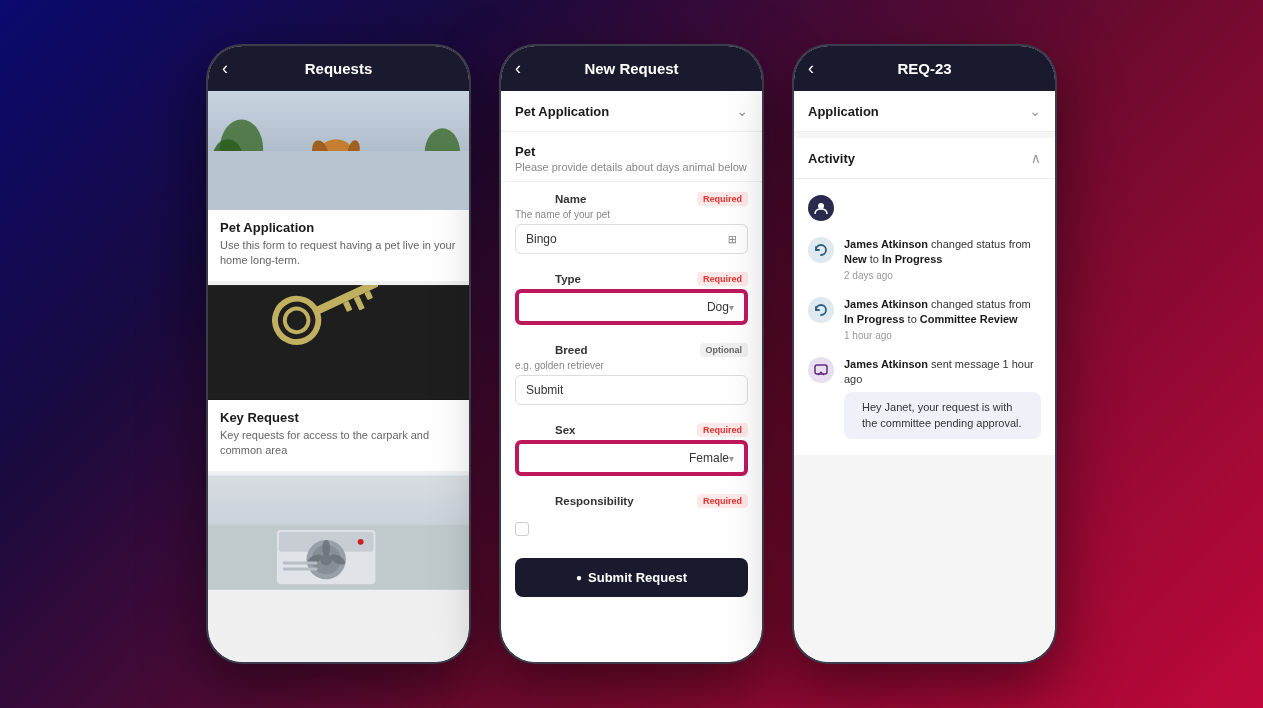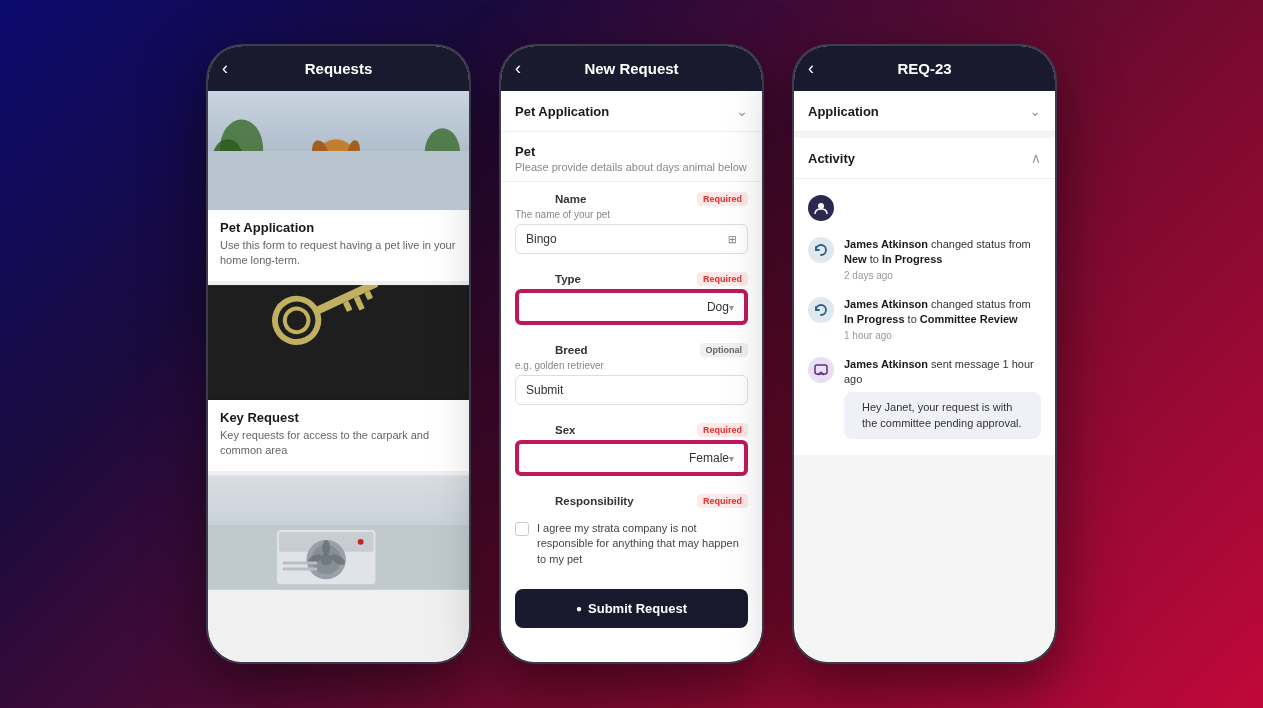--- a/index.html
+++ b/index.html
@@ -512,21 +512,20 @@
       </div>
 
       <div class="form-field">
         <div class="form-field-header">
           <span class="form-label">Responsibility</span>
           <span class="required-badge">Required</span>
         </div>
       </div>
       <div class="checkbox-row">
         <div class="checkbox-box"></div>
-        <span class="checkbox-label">I agree my strata company is not responsible for anything that may happen to my pet</span>
       </div>
 
       <div class="submit-btn-wrap">
         <button class="submit-btn">
           <span style="font-size:10px;">●</span>
           <span>Submit Request</span>
         </button>
       </div>
     </div>
   </div>

